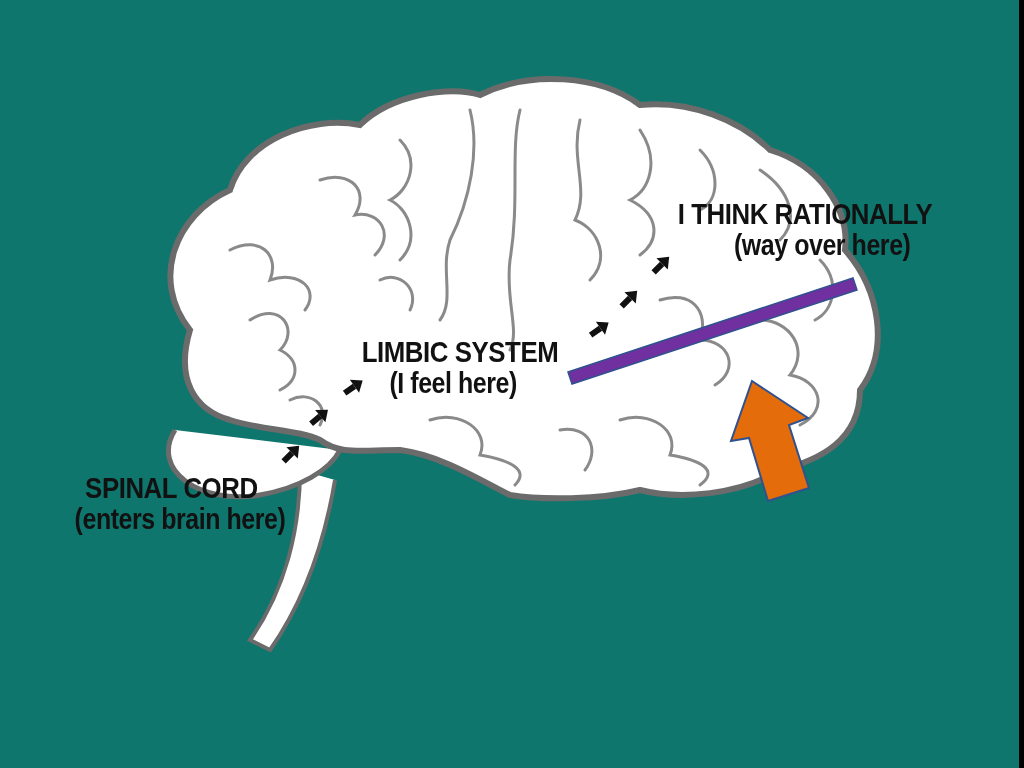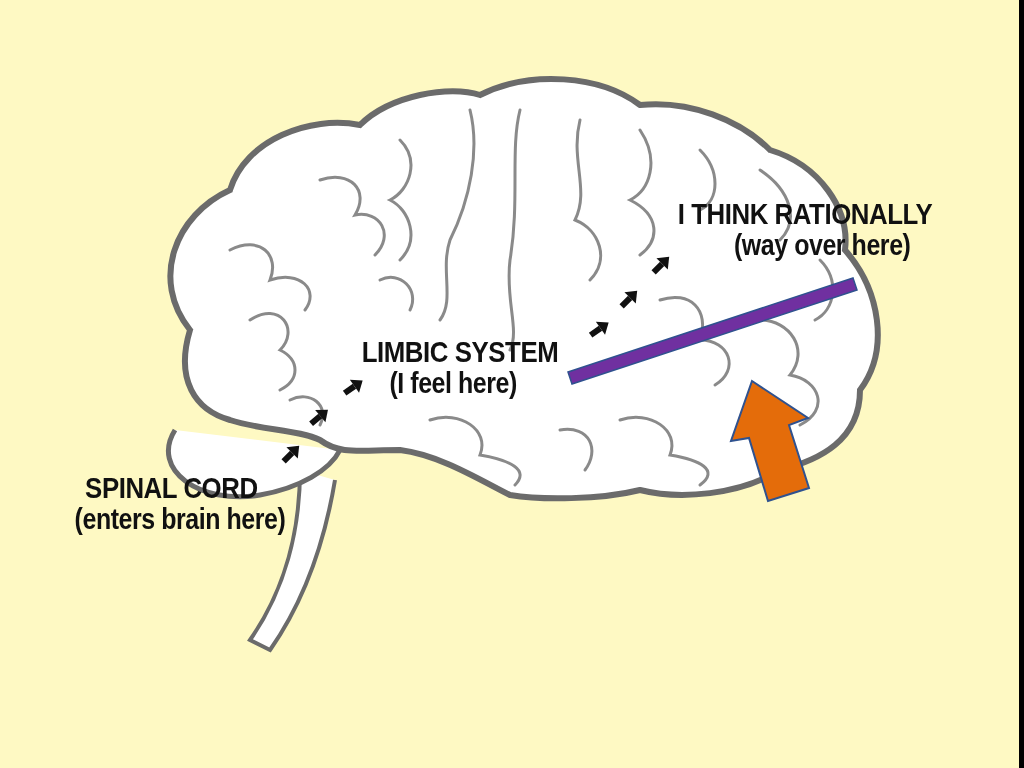--- a/index.html
+++ b/index.html
@@ -2,21 +2,21 @@
 <html><head>
 <meta charset="utf-8">
 <style>
   html, body { margin: 0; padding: 0; }
   body {
     width: 1024px; height: 768px; overflow: hidden; position: relative;
     background: #ffffff;
     font-family: "Liberation Sans", sans-serif;
   }
   #slide {
-    position: absolute; left: 0; top: 0; width: 1019px; height: 768px; background: #fef9c3;
+    position: absolute; left: 0; top: 0; width: 1019px; height: 768px; background: #0f766e;
   }
   #right-border { position: absolute; left: 1019px; top: 0; width: 5px; height: 768px; background: #000; }
   svg.drawing { position: absolute; left: 0; top: 0; }
   .label {
     position: absolute; color: #111; text-align: center; white-space: nowrap;
     font-family: "Liberation Sans", sans-serif; font-weight: bold; letter-spacing: -0.5px;
     transform: scaleX(0.86); transform-origin: center top;
   }
   .label .title { font-size: 30px; line-height: 32px; font-weight: 900; }
   .label .sub { font-size: 29px; line-height: 30px; font-weight: bold; }

